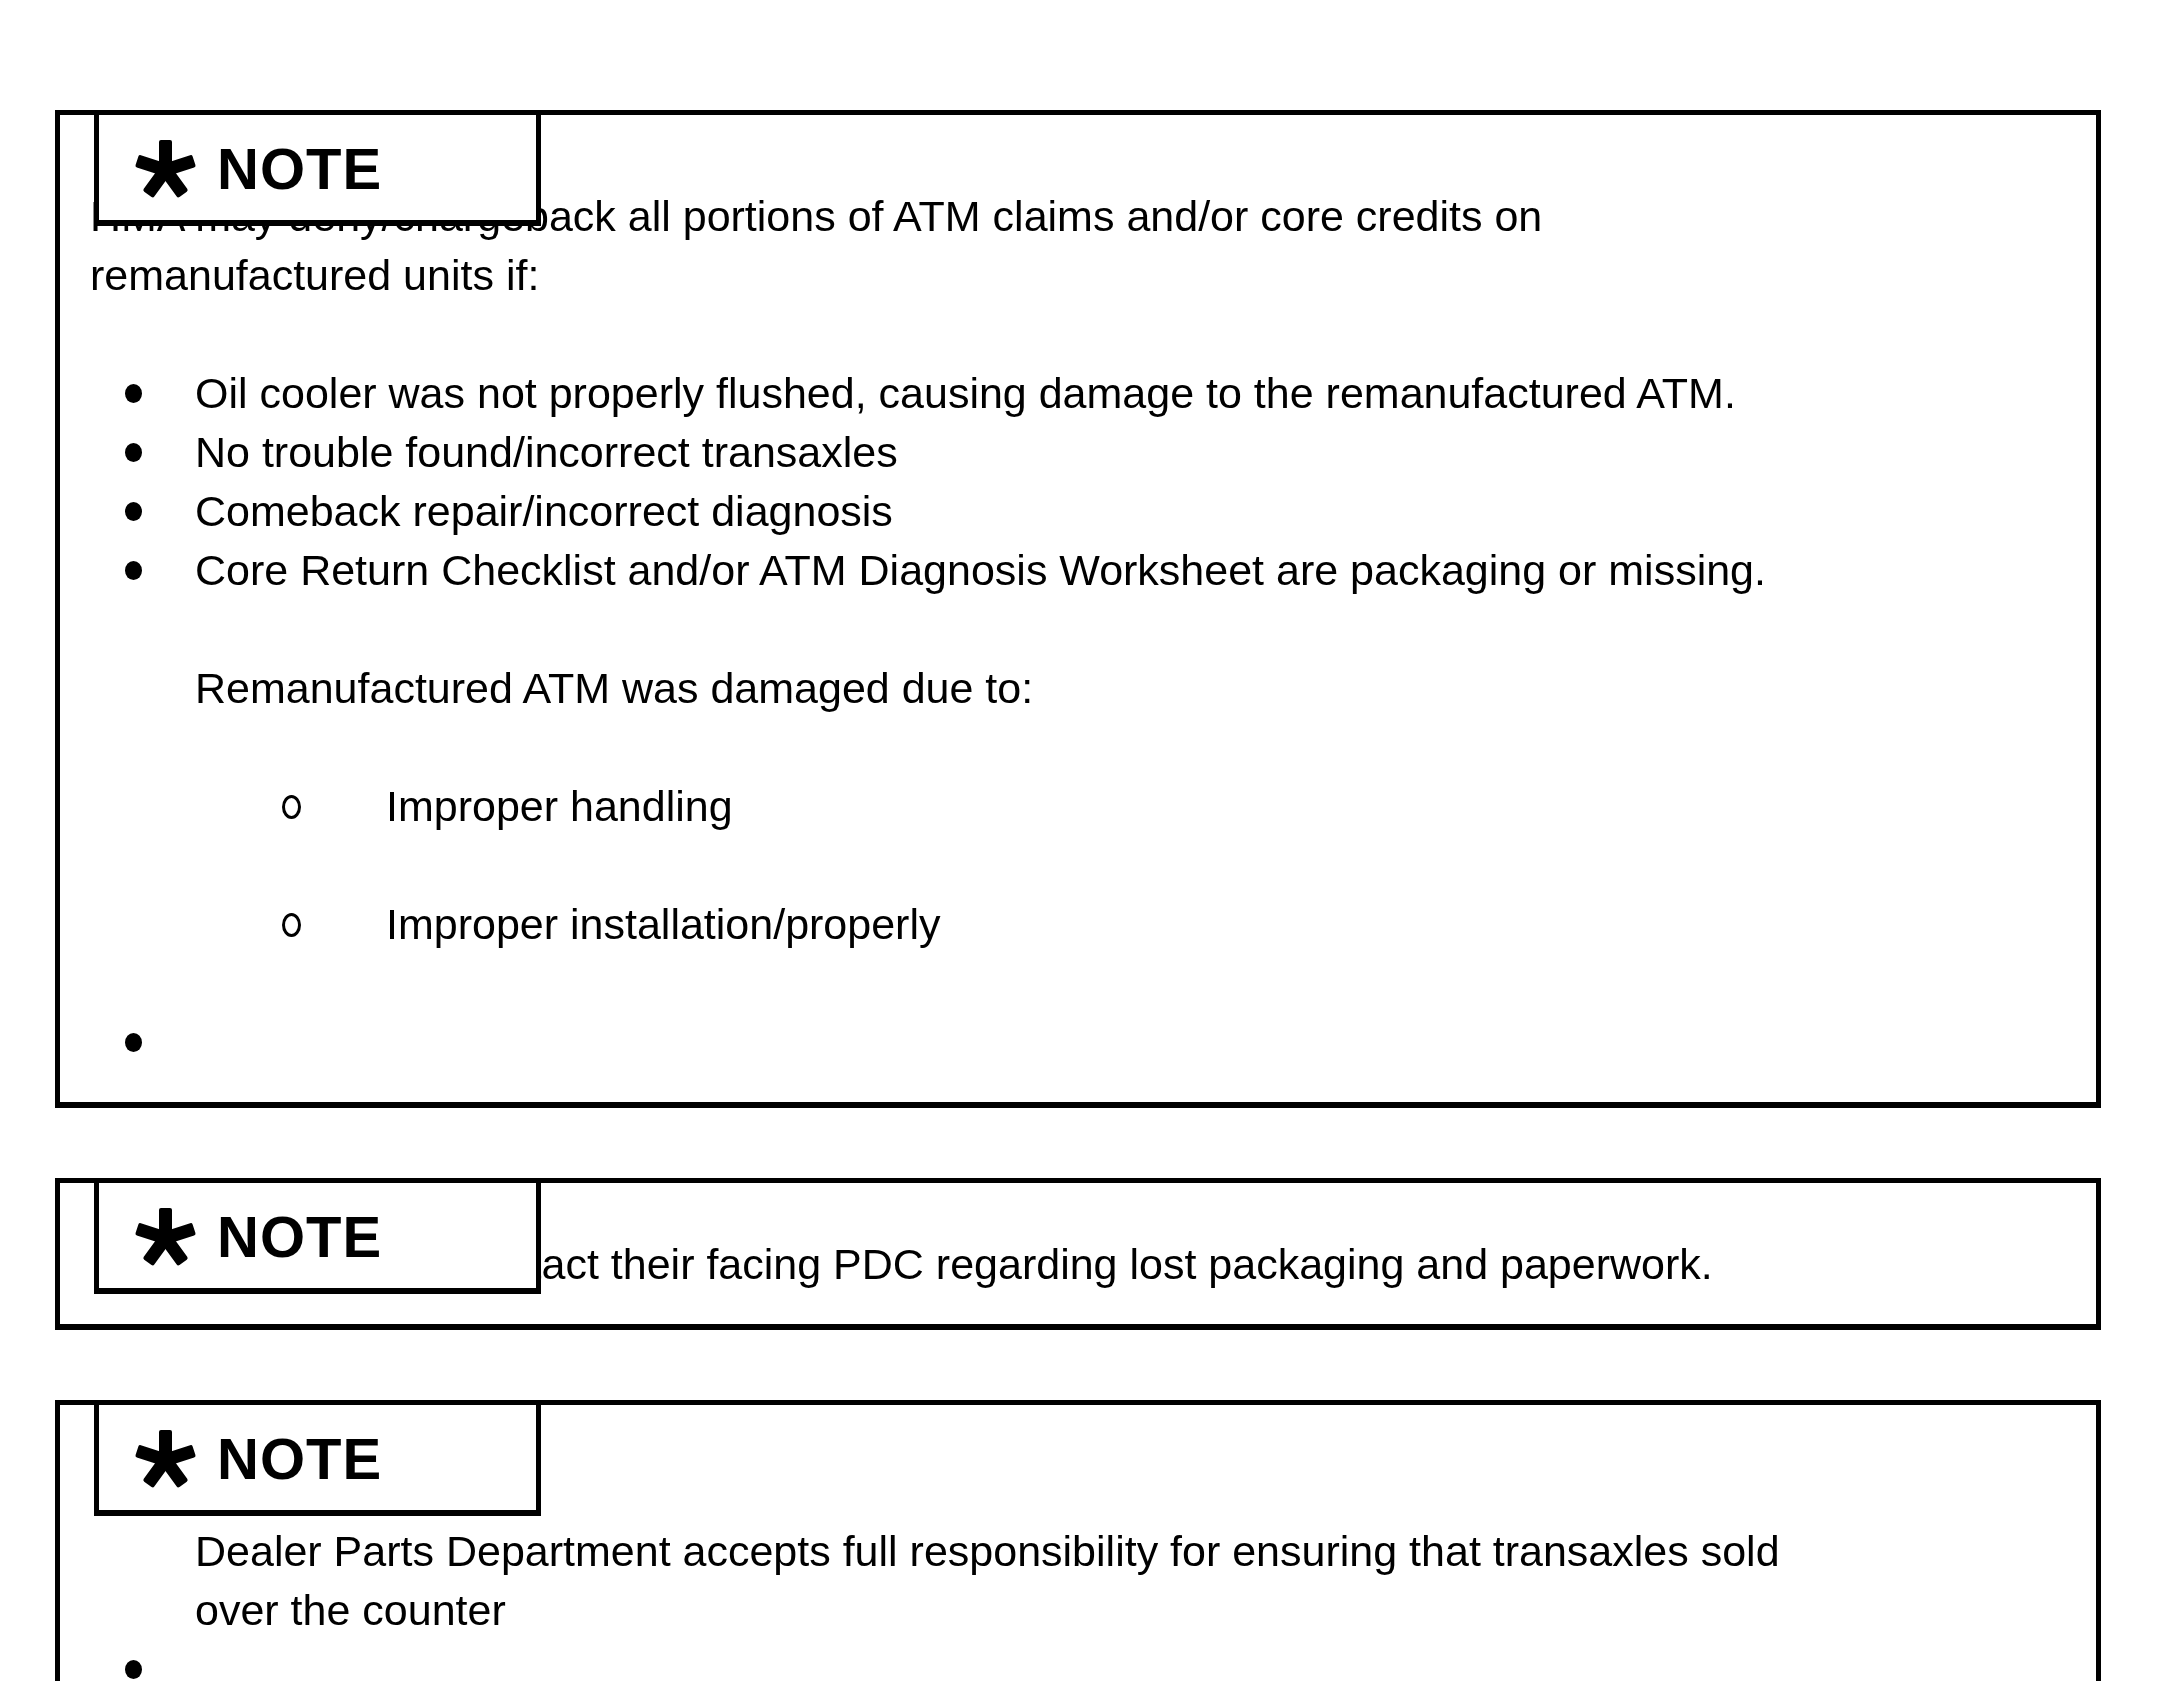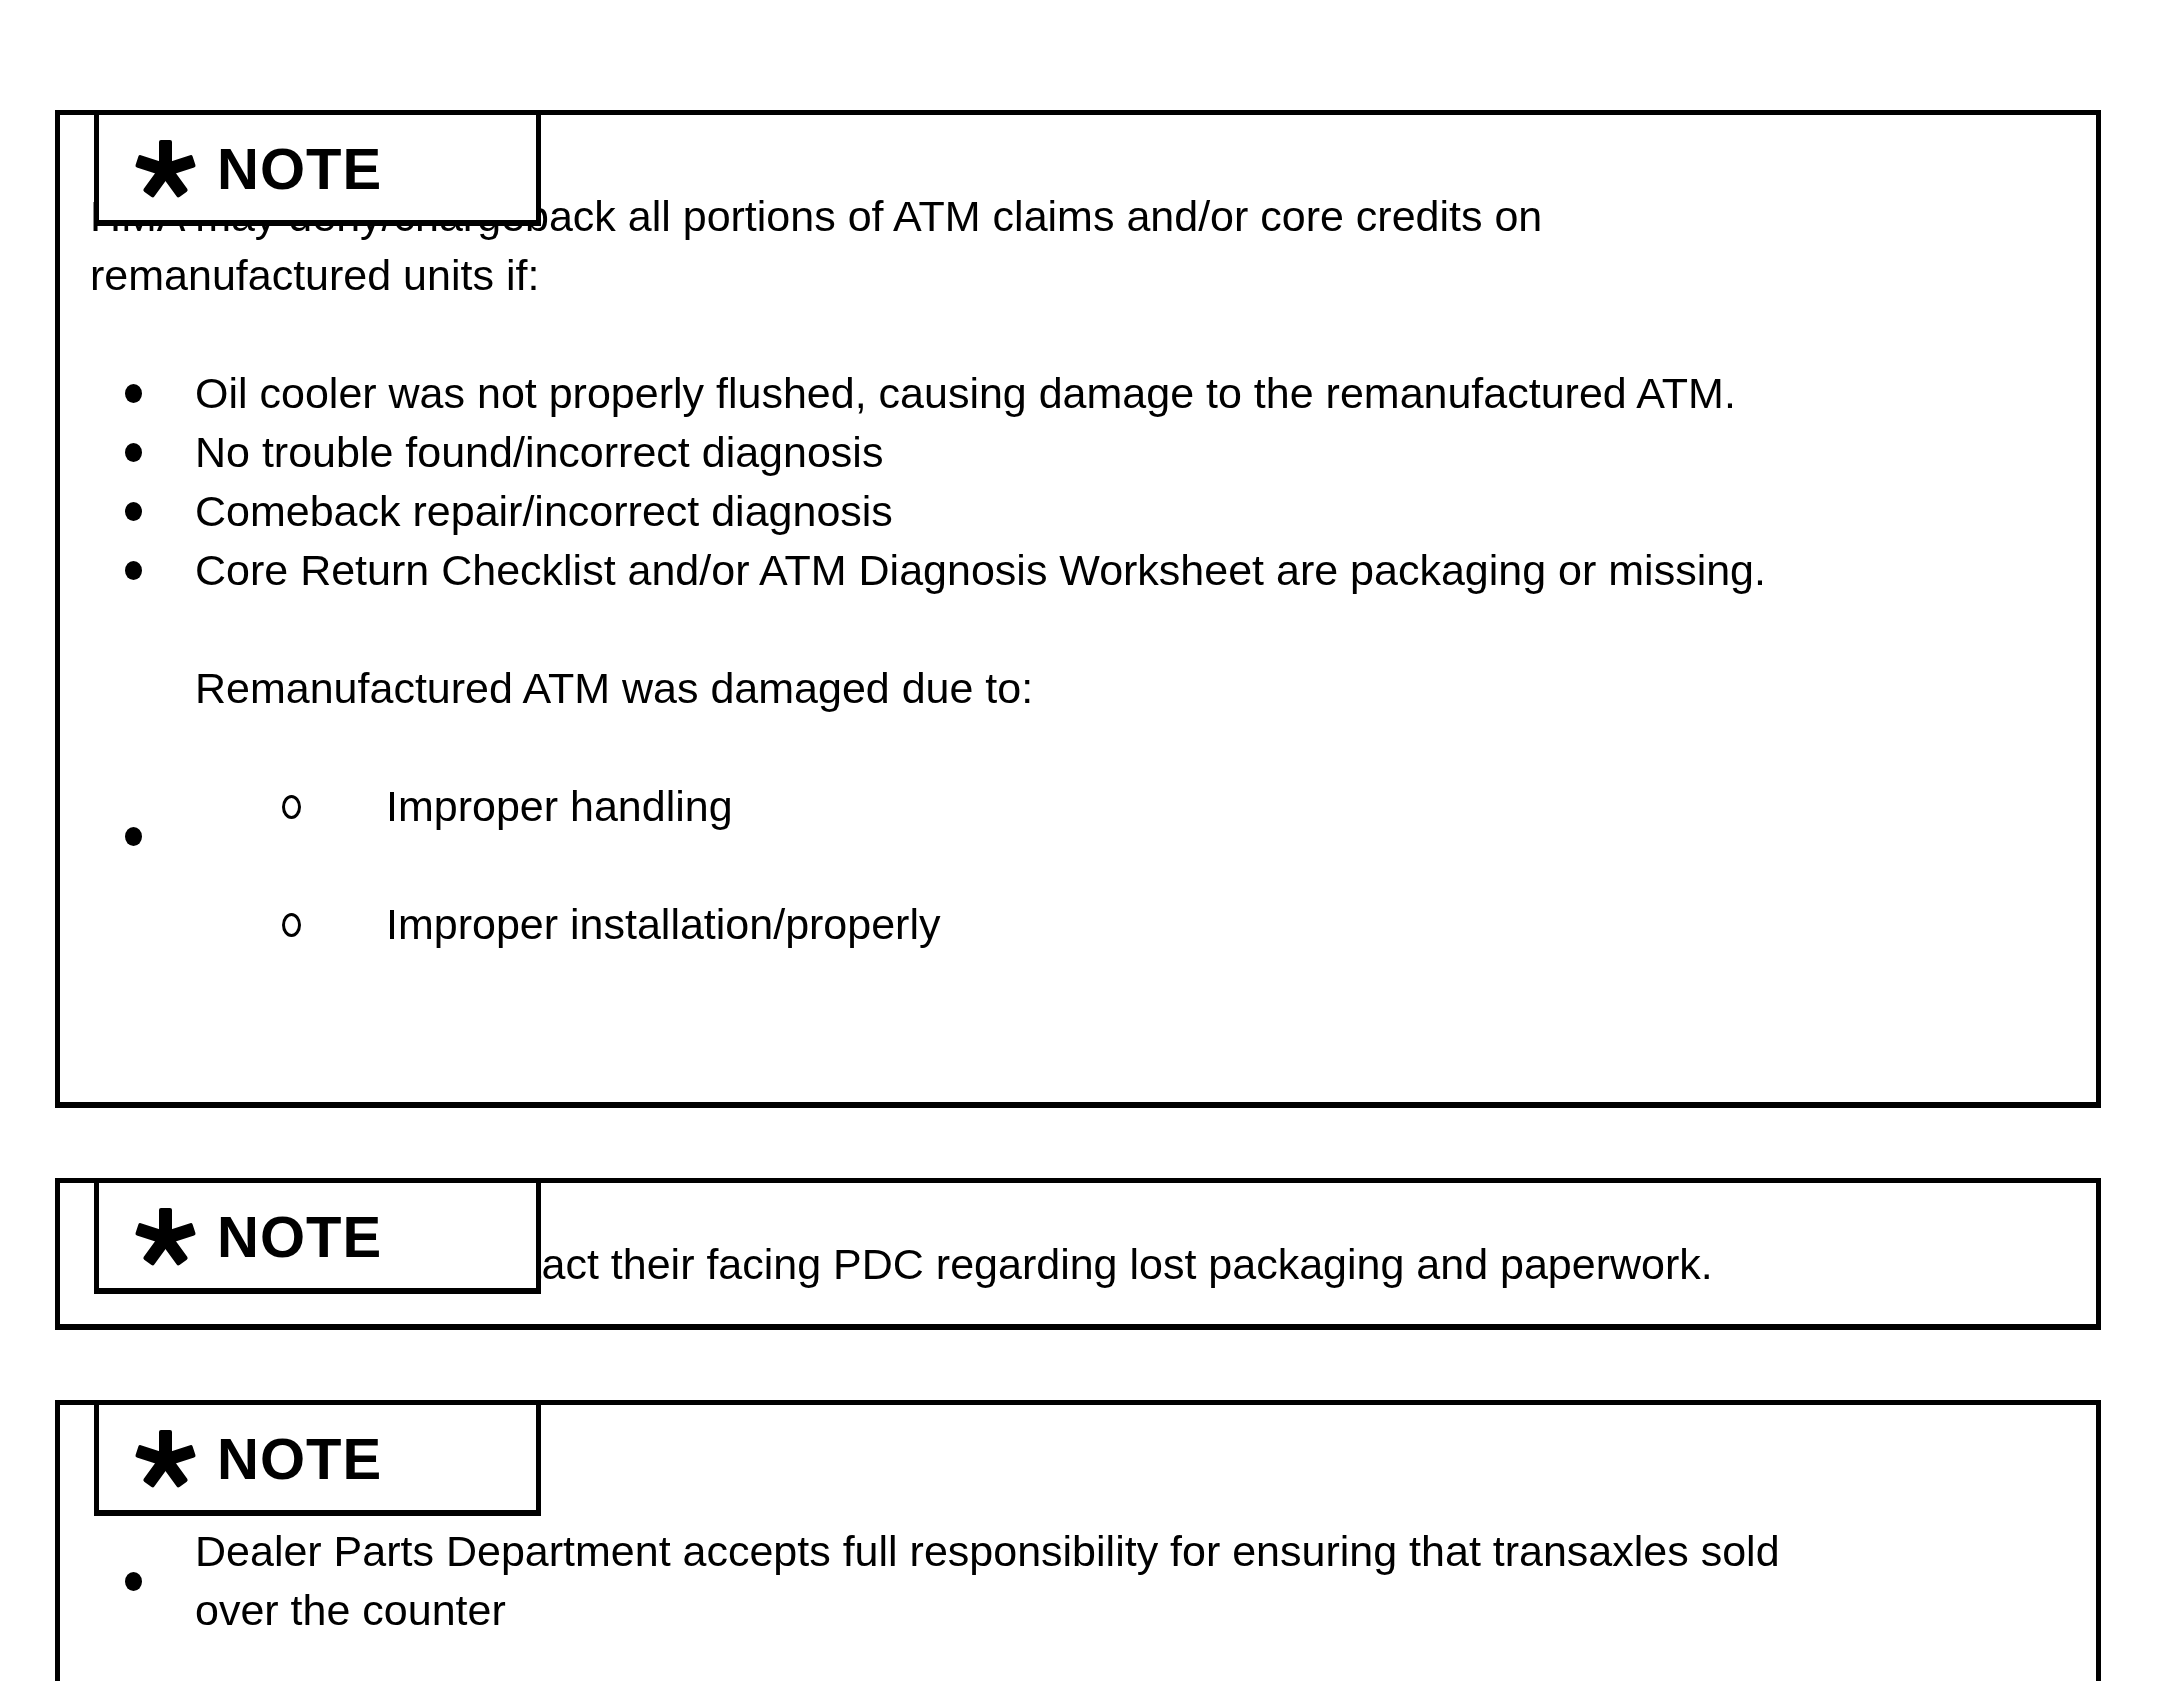--- a/index.html
+++ b/index.html
@@ -92,21 +92,21 @@
     white-space: pre-line;
   }
 
   ul.blist, ul.sublist {
     list-style: none;
     margin: 0;
     padding: 0;
   }
   ul.blist > li {
     display: flex;
-    align-items: center;
+    align-items: flex-end;
     padding-left: 35px;
   }
   .marker {
     flex: 0 0 70px;
     display: flex;
     align-items: center;
     height: 59px;
   }
   .dot {
     width: 17px;
@@ -156,21 +156,21 @@
         <li>
           <span class="marker">
               <span class="dot"></span>
             </span>
           <span class="li-text">Oil cooler was not properly flushed, causing damage to the remanufactured ATM.</span>
         </li>
         <li>
           <span class="marker">
               <span class="dot"></span>
             </span>
-          <span class="li-text">No trouble found/incorrect diagnosis</span>
+          <span class="li-text">No trouble found/incorrect transaxles</span>
         </li>
         <li>
           <span class="marker">
               <span class="dot"></span>
             </span>
           <span class="li-text">Comeback repair/incorrect diagnosis</span>
         </li>
         <li>
           <span class="marker">
               <span class="dot"></span>

